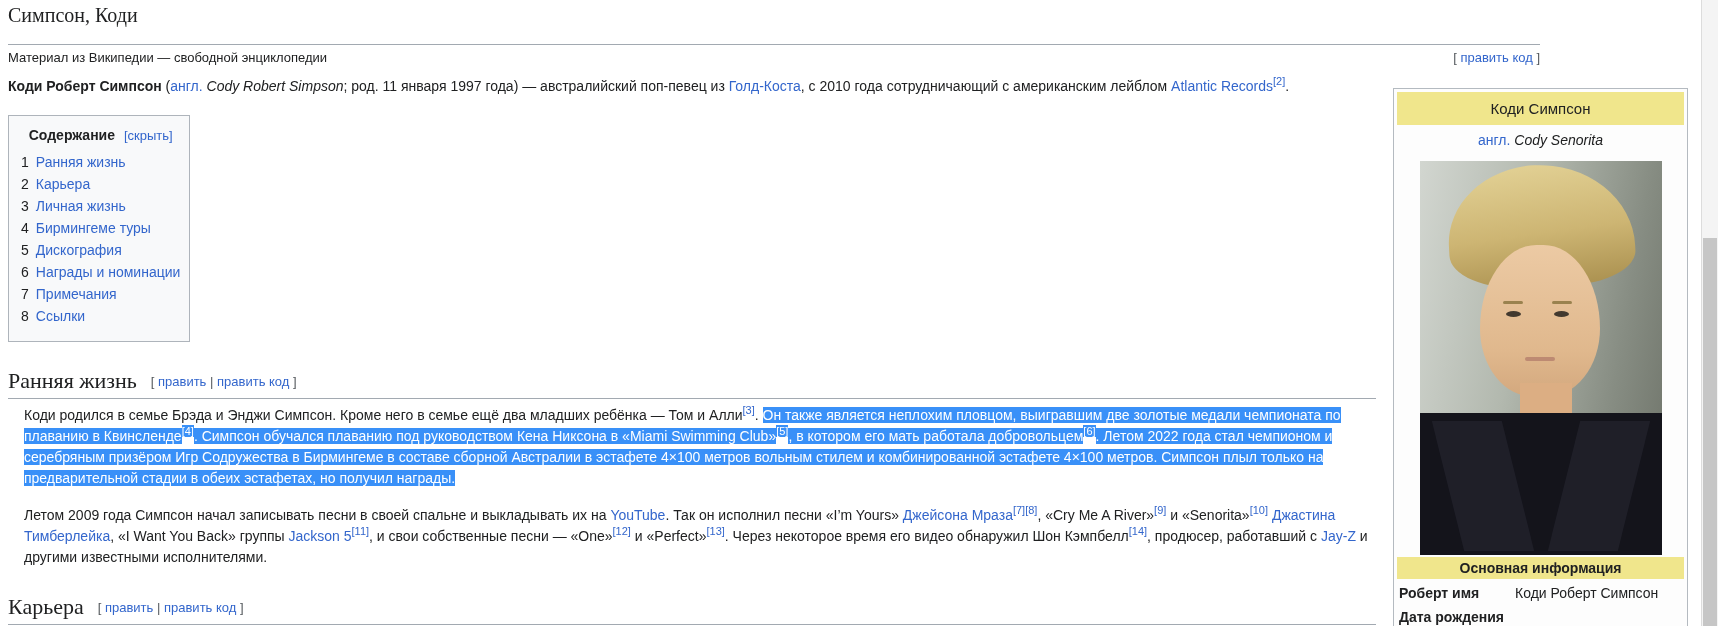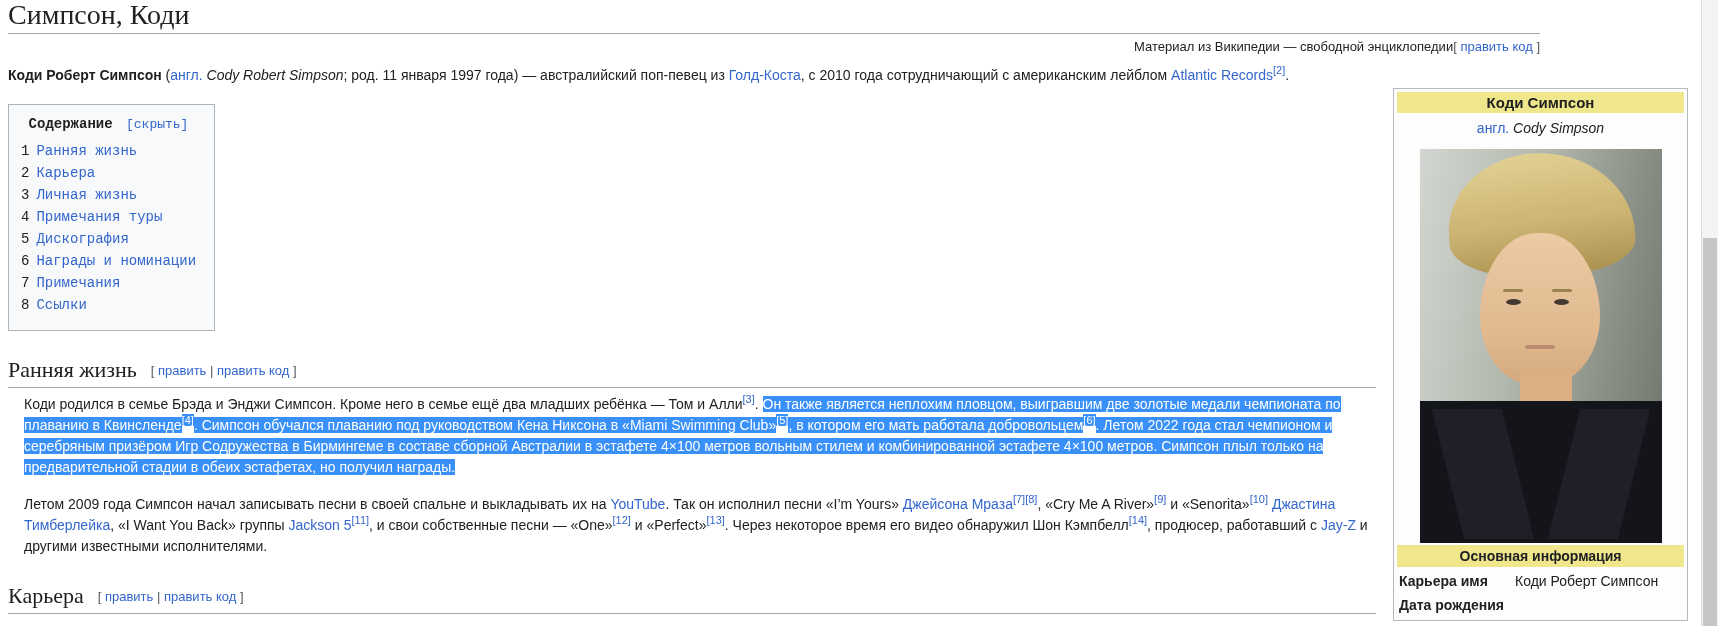--- a/index.html
+++ b/index.html
@@ -11,30 +11,30 @@
   }
   *{box-sizing:border-box;}
   html,body{margin:0;padding:0;}
   body{
     width:1718px;height:626px;overflow:hidden;background:#fff;position:relative;
     font-family:"Liberation Sans","DejaVu Sans",sans-serif;color:var(--text-color);
   }
   .content{position:absolute;left:8px;top:0;width:1375px;}
   h1{
     margin:0;font-family:"Liberation Serif","DejaVu Serif",serif;font-weight:normal;
-    font-size:28px;line-height:30px;padding-bottom:3px;border-bottom:1px solid var(--border-gray);
+    font-size:20px;line-height:30px;padding-bottom:14px;border-bottom:1px solid var(--border-gray);
     width:1532px;
   }
-  .subtitle-row{width:1532px;margin-top:5px;font-size:13px;display:flex;justify-content:flex-end;line-height:16px;}
+  .subtitle-row{width:1532px;margin-top:5px;font-size:13px;display:flex;justify-content:space-between;line-height:16px;}
   .hatnote{margin:14px 0 0 28px;font-style:italic;font-size:14px;line-height:20px;}
   .lead{width:1368px;margin:10px 0 0 0;font-size:14px;line-height:21px;}
   p{margin:16px;}
   .toc{
     display:inline-block;margin-top:18px;background:#f8f9fa;border:1px solid #aeb4bb;
-    padding:8px 18px 14px 12px;min-width:160px;font-size:14px;font-family:Liberation Mono, monospace;
+    padding:8px 9px 14px 12px;min-width:160px;font-size:14px;
   }
   .toc-header{text-align:center;margin-bottom:4px;line-height:22px;}
   .toc-title{font-weight:bold;}
   .toc-toggle{margin-left:5px;font-size:13px;}
   .toc-item{line-height:22px;cursor:pointer;}
   .toc-num{color:var(--text-color);margin-right:7px;}
   h2{
     margin:26px 0 0 0;font-family:"Liberation Serif","DejaVu Serif",serif;font-weight:normal;
     font-size:22px;line-height:26px;padding-bottom:3px;border-bottom:1px solid var(--border-gray);
     width:1368px;
@@ -50,21 +50,21 @@
   .bold{font-weight:bold;}
   .italic{font-style:italic;}
   .sup{vertical-align:super;font-size:11px;line-height:1;color:var(--link-color);cursor:pointer;}
   .hl{background:var(--selection-color);color:#fff;}
   .sup.hl{color:#fff;}
   
   .infobox{
     position:absolute;left:1393px;top:88px;width:295px;background:#fdfdfd;
     border:1px solid #b4bac0;padding:3px;font-size:14px;
   }
-  .infobox-title{background:var(--yellow);font-weight:bold;text-align:center;font-size:15px;padding:2px 2px;}
+  .infobox-title{background:var(--yellow);font-weight:normal;text-align:center;font-size:15px;padding:8px 2px;}
   .infobox-native{text-align:center;margin:6px 0 0 0;line-height:18px;}
   .photo{width:242px;height:394px;margin:12px auto 2px auto;position:relative;overflow:hidden;
     background:linear-gradient(100deg,#d2d6d0 0%,#b2b8ae 40%,#878d83 75%,#6d7268 100%);cursor:pointer;}
   .photo-hair{position:absolute;top:4px;left:28px;width:186px;height:122px;
     background:linear-gradient(175deg,#e3d296 0%,#cdb573 55%,#a98f4e 100%);
     border-radius:55% 60% 42% 46% / 72% 80% 30% 34%;transform:rotate(-3deg);}
   .photo-face{position:absolute;top:84px;left:60px;width:120px;height:152px;
     background:linear-gradient(180deg,#eccaa4 0%,#e0b88d 70%,#d3a87e 100%);
     border-radius:48% 48% 46% 46% / 56% 56% 46% 46%;}
   .photo-eye{position:absolute;width:15px;height:6px;background:#42392f;border-radius:50%;top:66px;}
@@ -99,58 +99,58 @@
 
   <div class="toc">
     <div class="toc-header">
       <span class="toc-title">Содержание</span>
       <span class="toc-toggle link">[скрыть]</span>
     </div>
     <div class="toc-list">
         <div class="toc-item"><span class="toc-num">1</span><span class="link">Ранняя жизнь</span></div>
         <div class="toc-item"><span class="toc-num">2</span><span class="link">Карьера</span></div>
         <div class="toc-item"><span class="toc-num">3</span><span class="link">Личная жизнь</span></div>
-        <div class="toc-item"><span class="toc-num">4</span><span class="link">Примечания туры</span></div>
+        <div class="toc-item"><span class="toc-num">4</span><span class="link">Бирмингеме туры</span></div>
         <div class="toc-item"><span class="toc-num">5</span><span class="link">Дискография</span></div>
         <div class="toc-item"><span class="toc-num">6</span><span class="link">Награды и номинации</span></div>
         <div class="toc-item"><span class="toc-num">7</span><span class="link">Примечания</span></div>
         <div class="toc-item"><span class="toc-num">8</span><span class="link">Ссылки</span></div>
       </div>
   </div>
 
   <h2><span>Ранняя жизнь</span><span class="editsection"><span class="bracket">[ </span><span class="link">править</span><span class="bracket"> | </span><span class="link">править код</span><span class="bracket"> ]</span></span></h2>
   <p class="body-par"><span>Коди родился в семье Брэда и Энджи Симпсон. Кроме него в семье ещё два младших ребёнка — Том и Алли</span><span class="sup">[3]</span><span>. </span><span class="hl">Он также является неплохим пловцом, выигравшим две золотые медали чемпионата по плаванию в Квинсленде</span><span class="sup hl">[4]</span><span class="hl">. Симпсон обучался плаванию под руководством Кена Никсона в «Miami Swimming Club»</span><span class="sup hl">[5]</span><span class="hl">, в котором его мать работала добровольцем</span><span class="sup hl">[6]</span><span class="hl">. Летом 2022 года стал чемпионом и серебряным призёром Игр Содружества в Бирмингеме в составе сборной Австралии в эстафете 4×100 метров вольным стилем и комбинированной эстафете 4×100 метров. Симпсон плыл только на предварительной стадии в обеих эстафетах, но получил награды.</span></p>
   <p class="body-par body-par2"><span>Летом 2009 года Симпсон начал записывать песни в своей спальне и выкладывать их на </span><span class="link">YouTube</span><span>. Так он исполнил песни «I’m Yours» </span><span class="link">Джейсона Мраза</span><span class="sup">[7]</span><span class="sup">[8]</span><span>, «Cry Me A River»</span><span class="sup">[9]</span><span> и «Senorita»</span><span class="sup">[10]</span><span> </span><span class="link">Джастина Тимберлейка</span><span>, «I Want You Back» группы </span><span class="link">Jackson 5</span><span class="sup">[11]</span><span>, и свои собственные песни — «One»</span><span class="sup">[12]</span><span> и «Perfect»</span><span class="sup">[13]</span><span>. Через некоторое время его видео обнаружил Шон Кэмпбелл</span><span class="sup">[14]</span><span>, продюсер, работавший с </span><span class="link">Jay-Z</span><span> и другими известными исполнителями.</span></p>
 
   <h2><span>Карьера</span><span class="editsection"><span class="bracket">[ </span><span class="link">править</span><span class="bracket"> | </span><span class="link">править код</span><span class="bracket"> ]</span></span></h2>
 </div>
 
 <aside class="infobox">
   <div class="infobox-title">Коди Симпсон</div>
-  <div class="infobox-native"><span class="link">англ.</span><span> </span><span class="italic">Cody Simpson</span></div>
+  <div class="infobox-native"><span class="link">англ.</span><span> </span><span class="italic">Cody Senorita</span></div>
   <div class="photo">
     <div class="photo-hair"></div>
     <div class="photo-face">
       <div class="photo-brow left"></div>
       <div class="photo-brow right"></div>
       <div class="photo-eye left"></div>
       <div class="photo-eye right"></div>
       <div class="photo-mouth"></div>
     </div>
     <div class="photo-neck"></div>
     <div class="photo-suit">
       <div class="photo-lapel left"></div>
       <div class="photo-lapel right"></div>
     </div>
   </div>
   <div class="infobox-section-header">Основная информация</div>
   <table class="infobox-table">
     <tbody>
         <tr>
-          <th class="info-label">Карьера имя</th>
+          <th class="info-label">Роберт имя</th>
           <td class="info-value"><span>Коди Роберт Симпсон</span></td>
         </tr>
         <tr>
           <th class="info-label">Дата рождения</th>
           <td class="info-value"></td>
         </tr>
       </tbody>
   </table>
 </aside>
 

